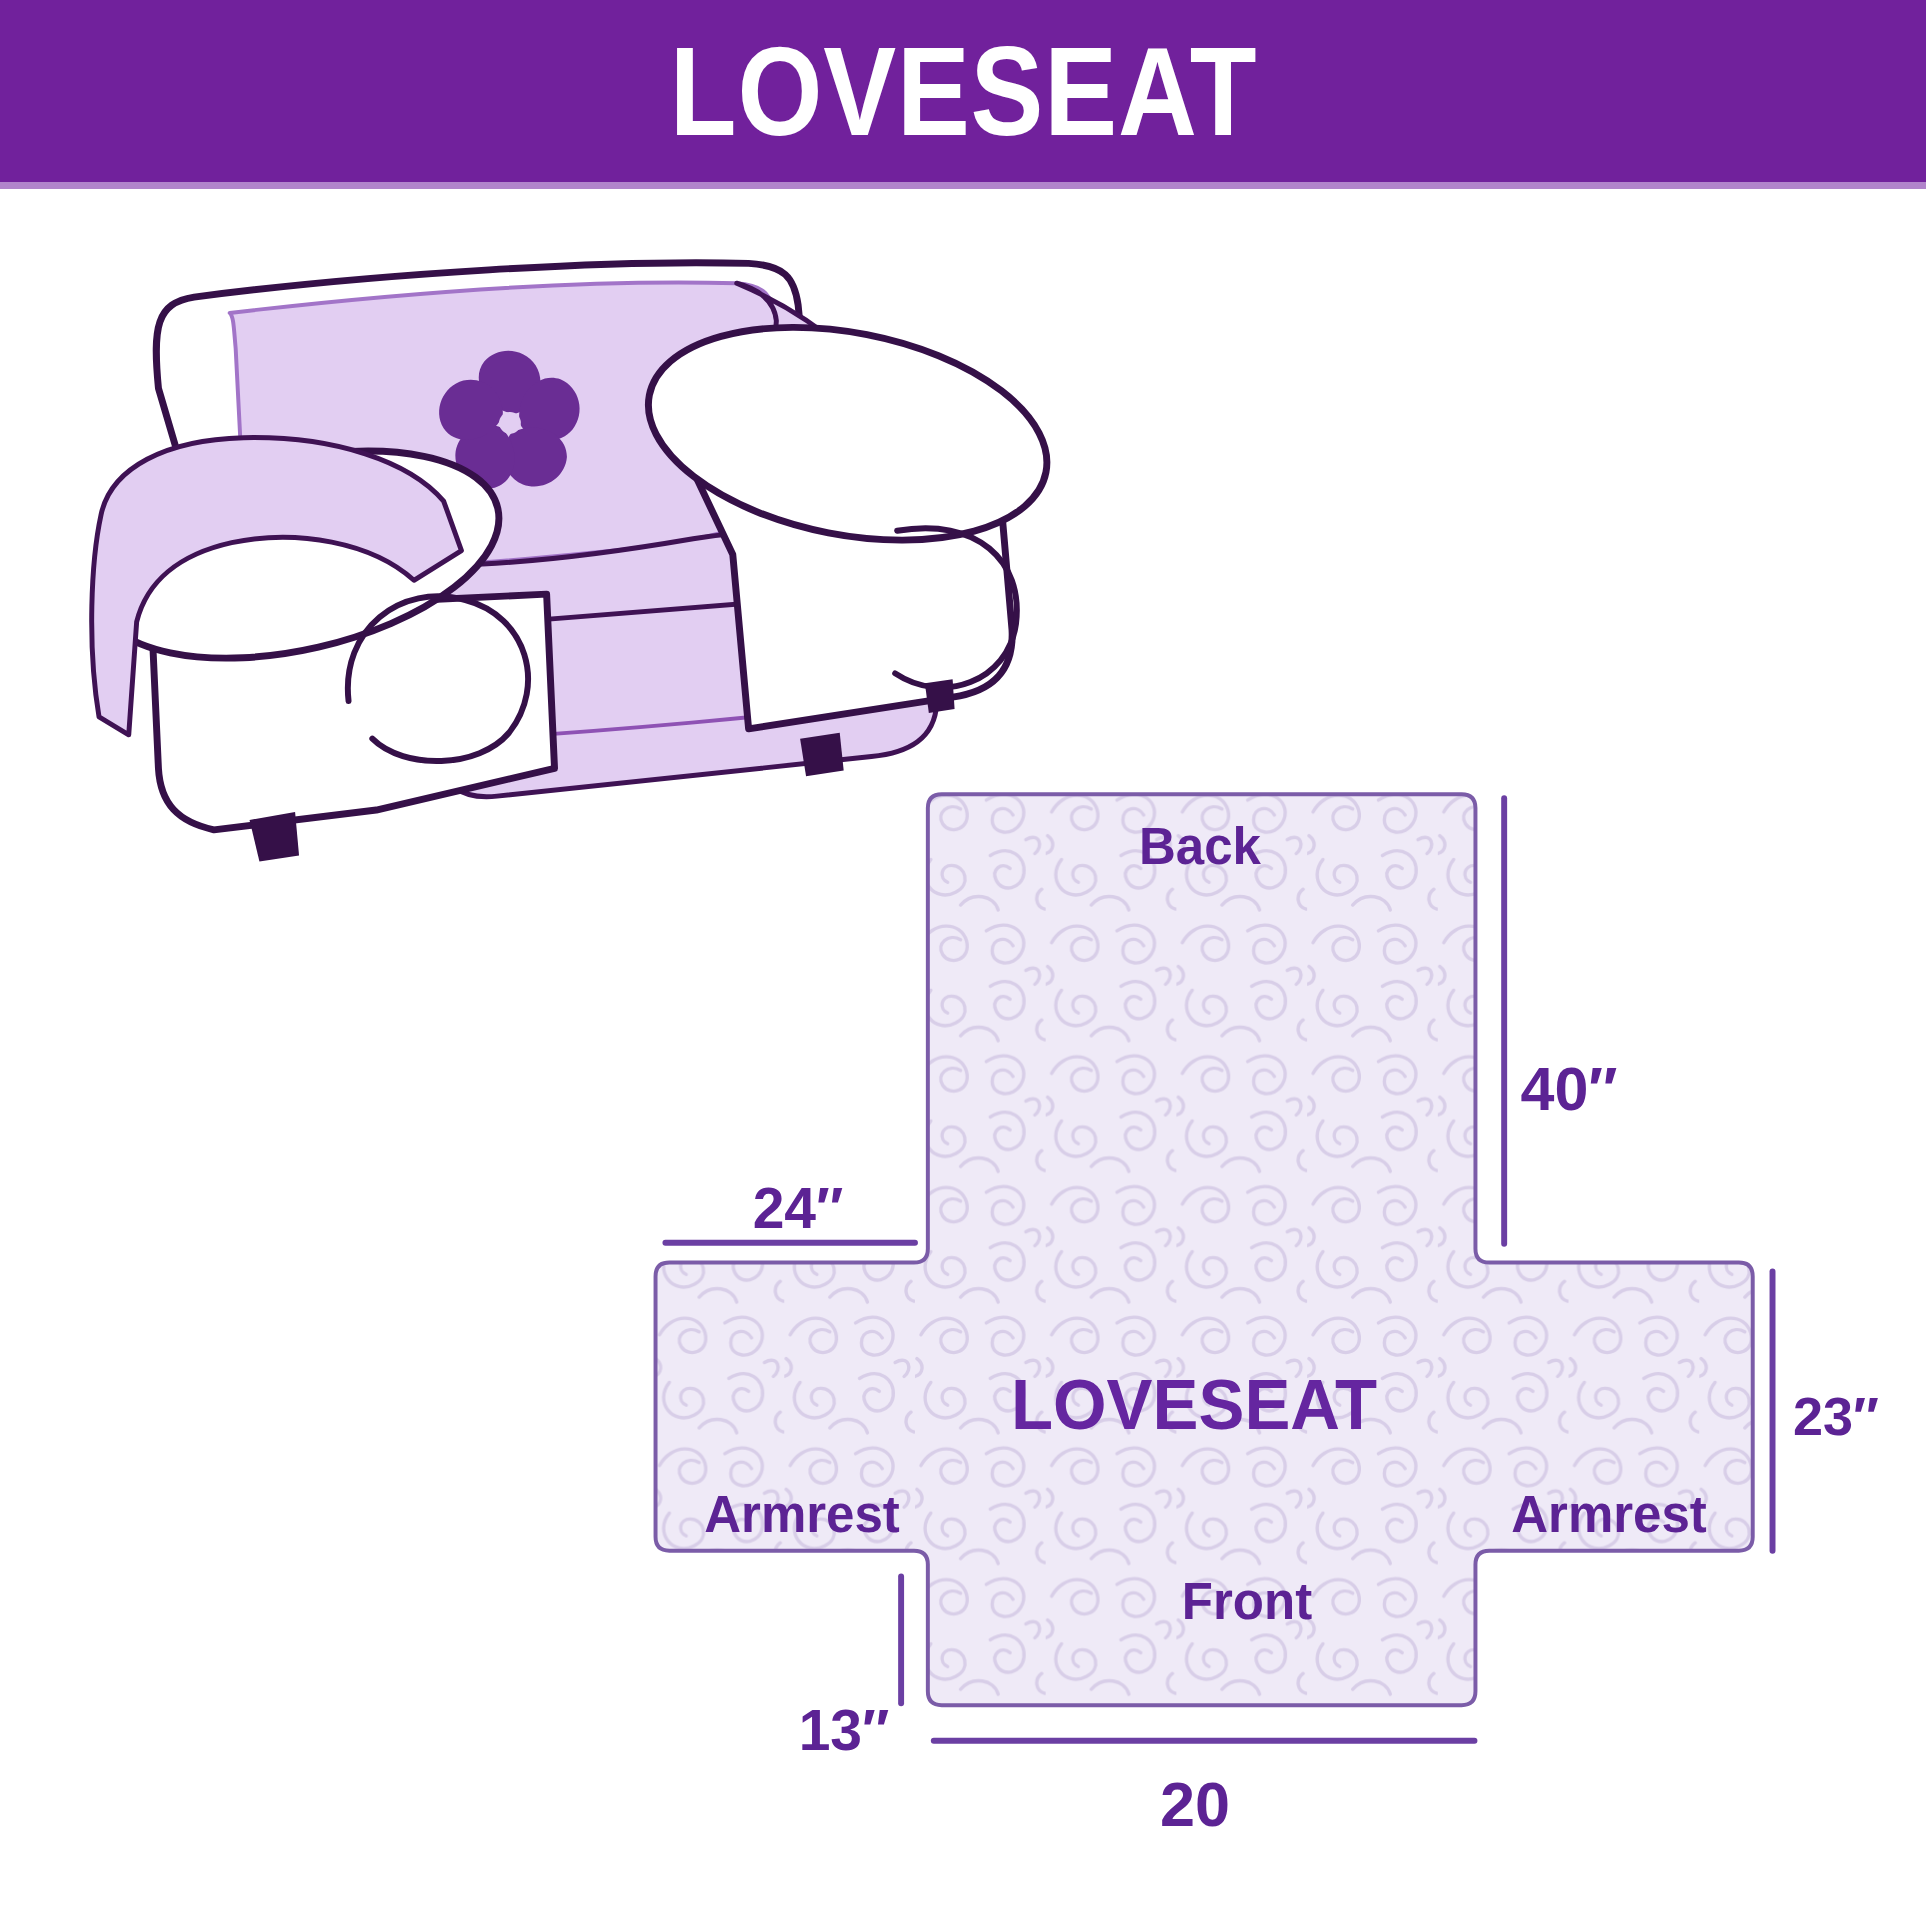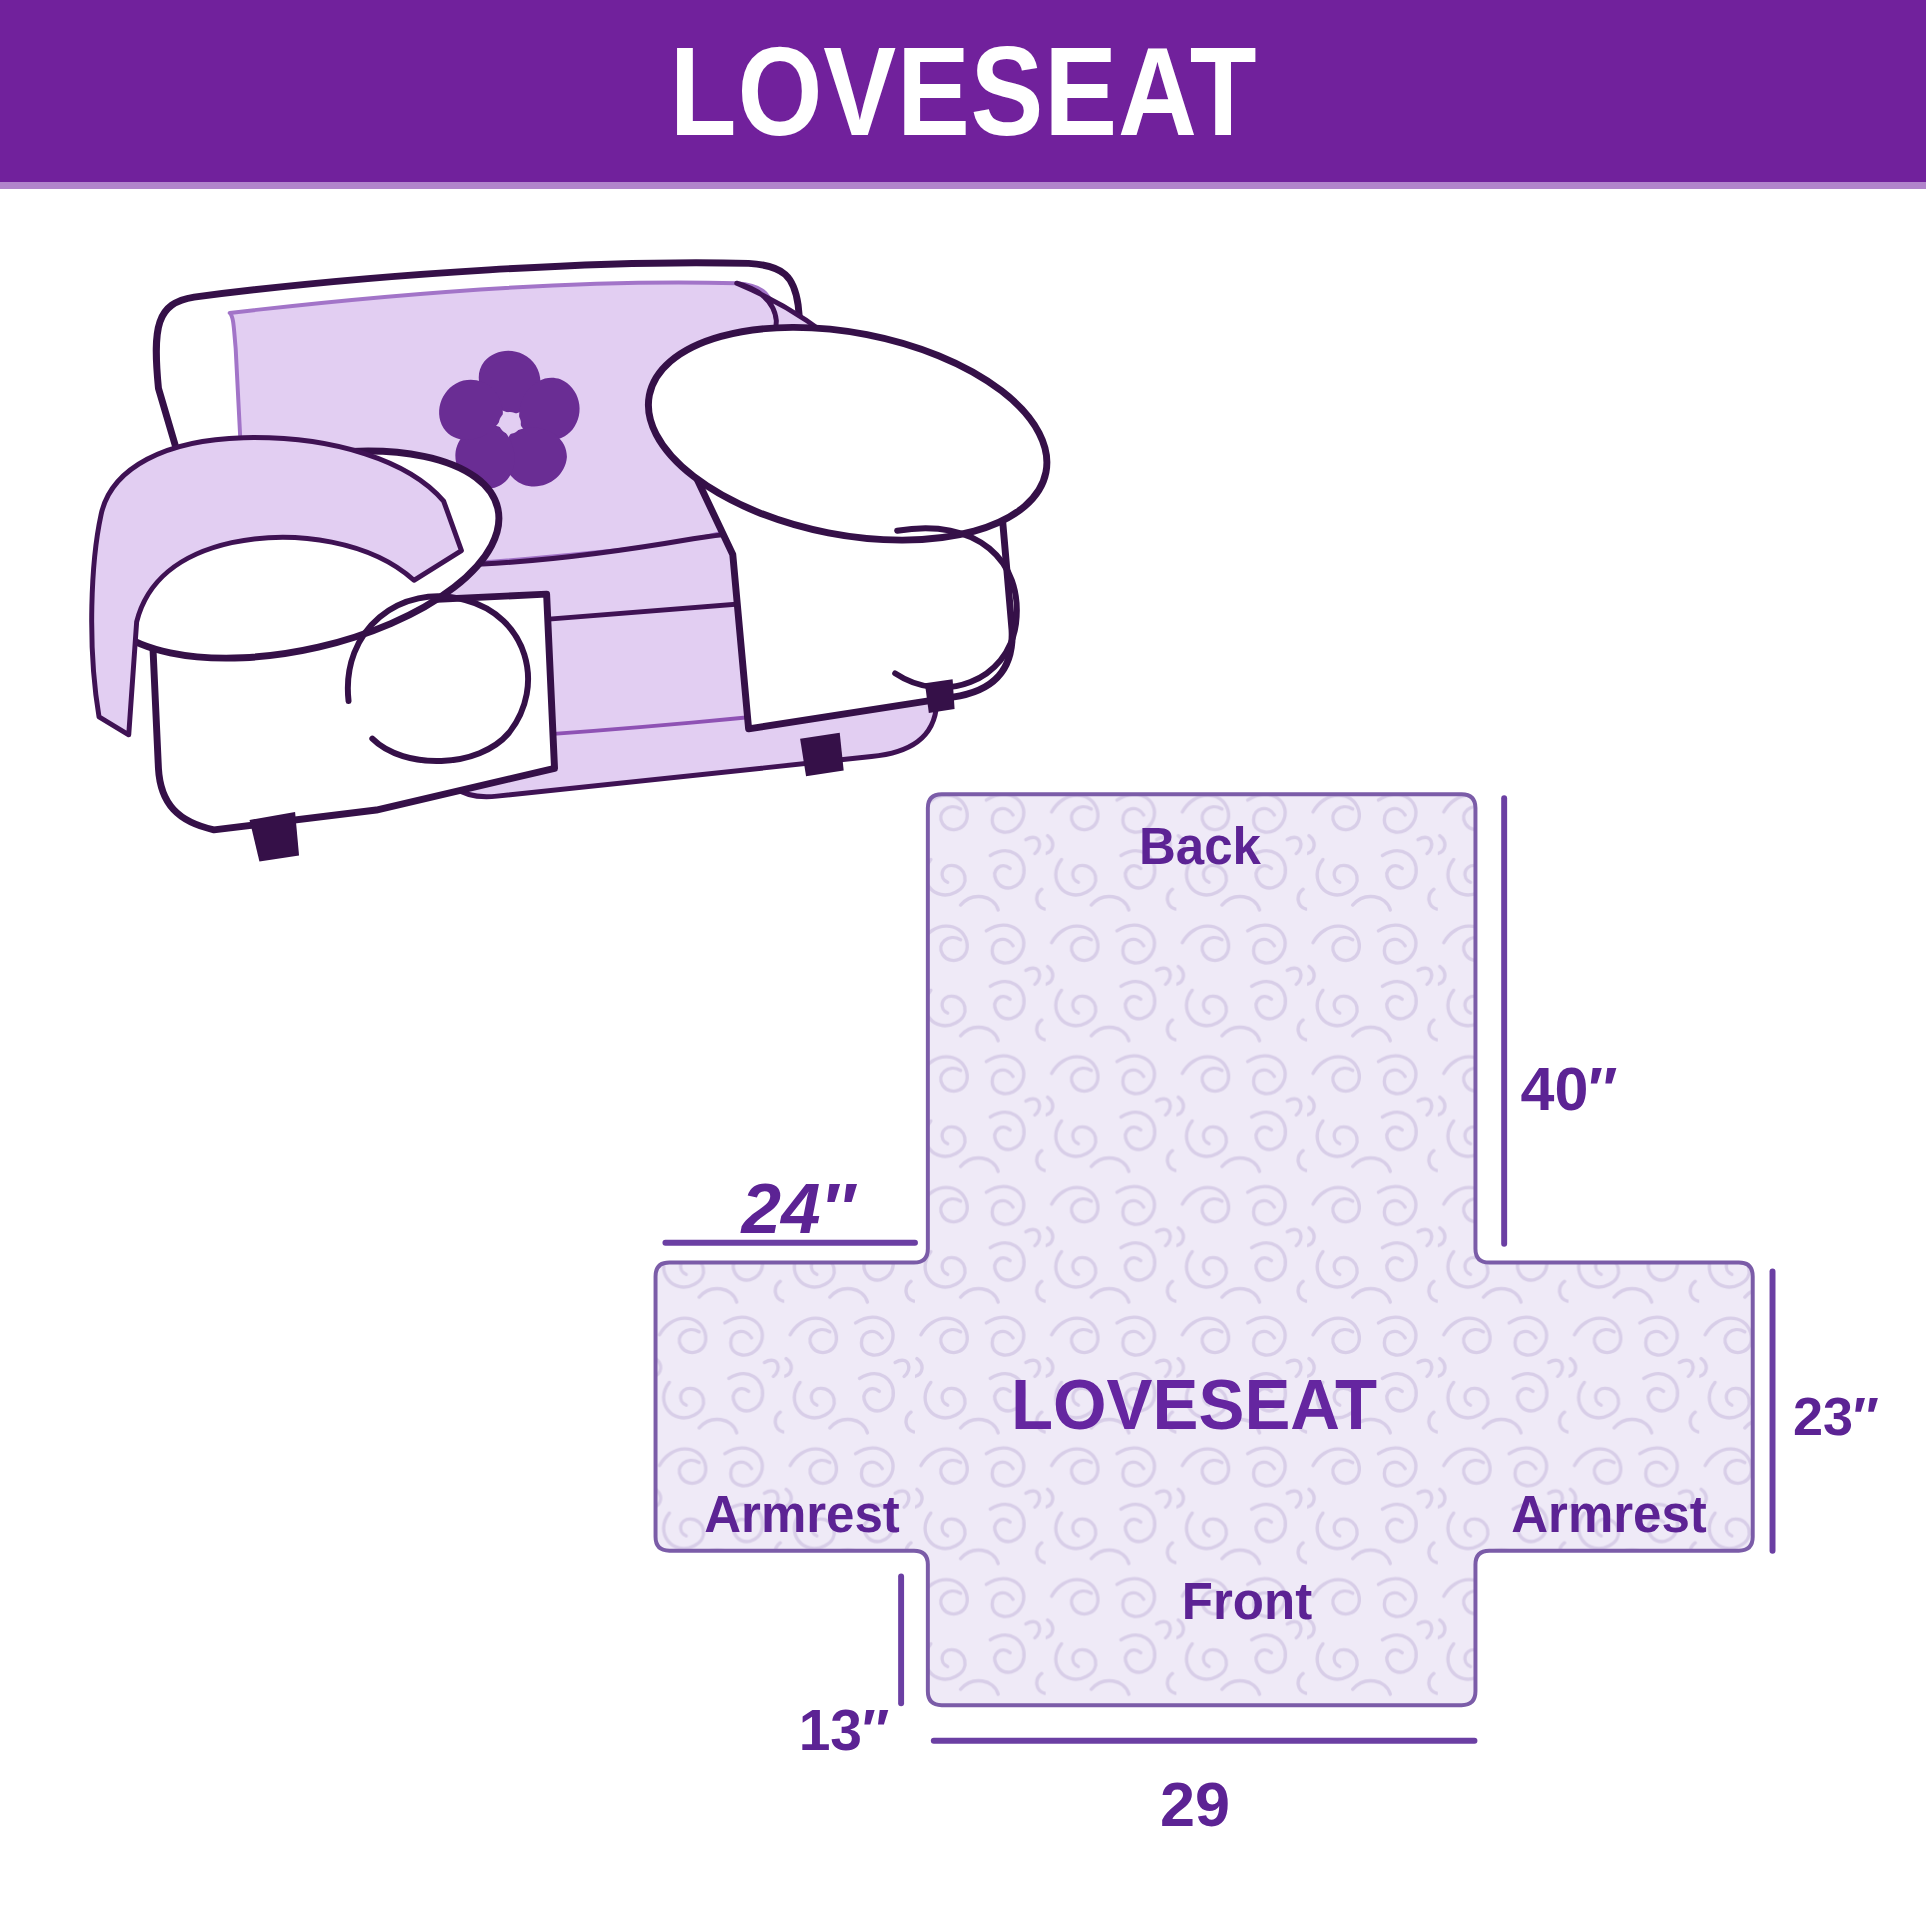--- a/index.html
+++ b/index.html
@@ -30,21 +30,21 @@
     color:#5C2394;font-weight:700;white-space:nowrap;line-height:1;
   }
   .panel-lbl{font-size:51px;text-align:center;}
   .dim-lbl{font-size:55px;}
   .center-lbl{font-size:71px;color:#6526A0;letter-spacing:0px;transform:translate(-50%,-50%) scaleX(0.97);}
   .lbl-back{left:1200px;top:846px;}
   .lbl-center{left:1194px;top:1404px;}
   .lbl-armrest-left{left:802px;top:1514px;}
   .lbl-armrest-right{left:1609px;top:1514px;}
   .lbl-front{left:1203px;top:1601px;margin-left:44px;}
-  .lbl-24{left:798px;top:1208px;font-size:71px;font-style:italic;}
+  .lbl-24{left:798px;top:1208px;font-size:57px;}
   .lbl-40{left:1569px;top:1089px;font-size:61px;}
   .lbl-23{left:1836px;top:1416px;font-size:54px;}
   .lbl-13{left:844px;top:1730px;font-size:57px;}
   .lbl-46{left:1195px;top:1804px;font-size:63px;}
 </style>
 </head>
 <body>
 
 <div class="header">
   <div class="header-title">LOVESEAT</div>
@@ -145,14 +145,14 @@
 <div class="lbl panel-lbl lbl-back">Back</div>
 <div class="lbl center-lbl lbl-center">LOVESEAT</div>
 <div class="lbl panel-lbl lbl-armrest-left">Armrest</div>
 <div class="lbl panel-lbl lbl-armrest-right">Armrest</div>
 <div class="lbl panel-lbl lbl-front">Front</div>
 
 <div class="lbl dim-lbl lbl-24">24″</div>
 <div class="lbl dim-lbl lbl-40">40″</div>
 <div class="lbl dim-lbl lbl-23">23″</div>
 <div class="lbl dim-lbl lbl-13">13″</div>
-<div class="lbl dim-lbl lbl-46">29</div>
+<div class="lbl dim-lbl lbl-46">20</div>
 
 
 </body></html>

